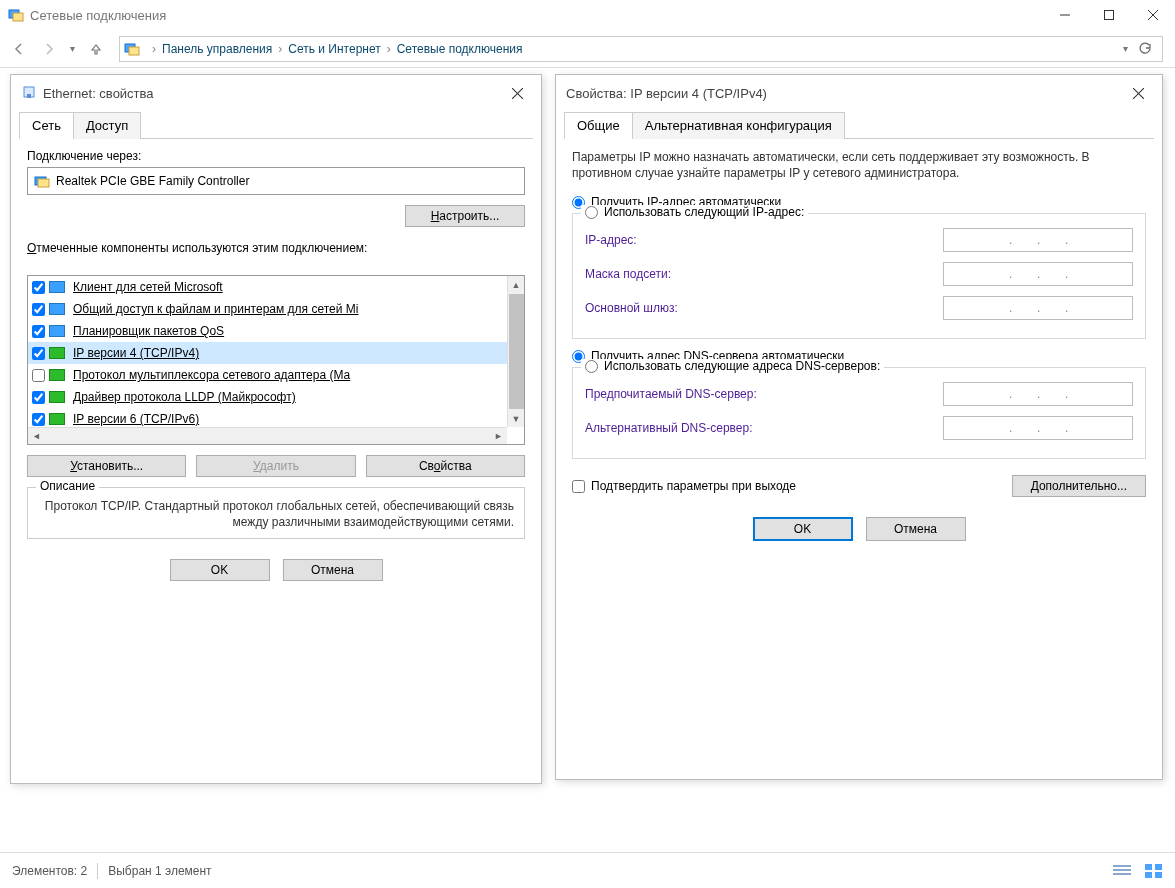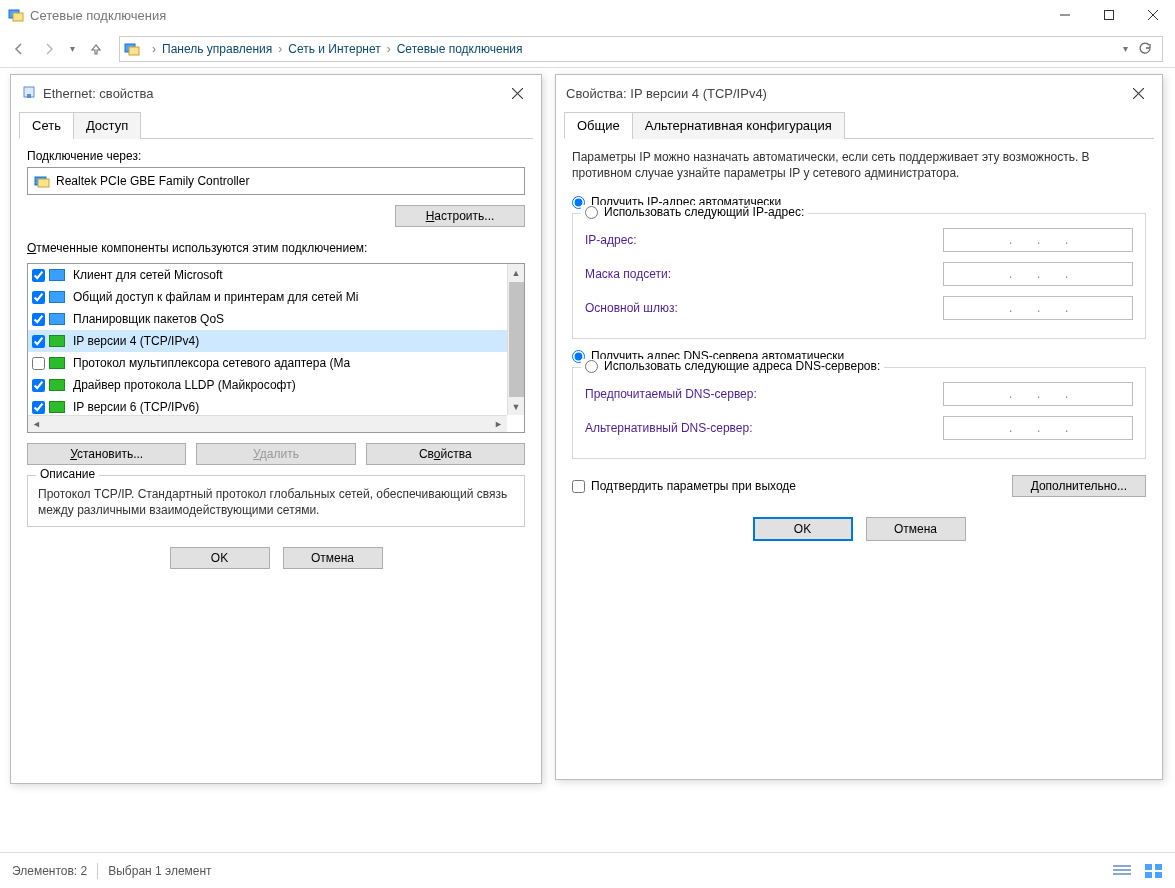--- a/index.html
+++ b/index.html
@@ -127,20 +127,21 @@
   }
   .scroll-btn { width:17px; height:17px; display:flex;align-items:center;justify-content:center;color:#666;font-size:9px; }
   .thumb-v { width:15px; flex:1; margin:1px; background:#c2c2c2; }
   .btn-row { display:flex; gap:10px; margin:10px 0; }
   .btn-row .btn { flex:1; }
   .groupbox {
     border:1px solid #ccc;
     padding: 10px 10px 8px;
     position:relative;
     margin-top:6px;
+    text-align:right;
   }
   .groupbox .legend {
     position:absolute; top:-9px; left:8px;
     background:#fff; padding:0 4px;
     font-size:12px;
   }
   .desc-text { font-size:12px; color:#333; line-height:1.35; }
   .dlg-footer {
     display:flex; justify-content:center; gap:13px;
     padding: 10px 16px 14px;
@@ -280,24 +281,24 @@
       <div class="dlg-body">
         <div>Подключение через:</div>
         <div class="adapter-box">
           <svg class="icon16" viewBox="0 0 16 16">
               <rect x="1" y="4" width="11" height="8" fill="#3aa0ff" stroke="#1a6fc7"></rect>
               <rect x="4" y="6" width="11" height="8" fill="#ffe28a" stroke="#c7a13a"></rect>
             </svg>
           <span style="margin-left:6px">Realtek PCIe GBE Family Controller</span>
         </div>
         <div style="display:flex;justify-content:flex-end;">
-          <button class="btn" style="width:130px"><span class="under">Н</span><span>астроить...</span></button>
+          <button class="btn" style="width:120px"><span class="under">Н</span><span>астроить...</span></button>
         </div>
         <div style="margin-top:14px;"><span class="under">О</span><span>тмеченные компоненты используются этим подключением:</span></div>
-        <div class="components" style="margin-top:8px;">
+        <div class="components" style="margin-top:20px;text-decoration:underline;">
           <div id="comp-rows">
               <div class="comp-row">
                 <input type="checkbox" checked="" style="">
                 <span class="net-icon-small"></span>
                 <span>Клиент для сетей Microsoft</span>
               </div>
               <div class="comp-row">
                 <input type="checkbox" checked="" style="">
                 <span class="net-icon-small"></span>
                 <span>Общий доступ к файлам и принтерам для сетей Mi</span>

